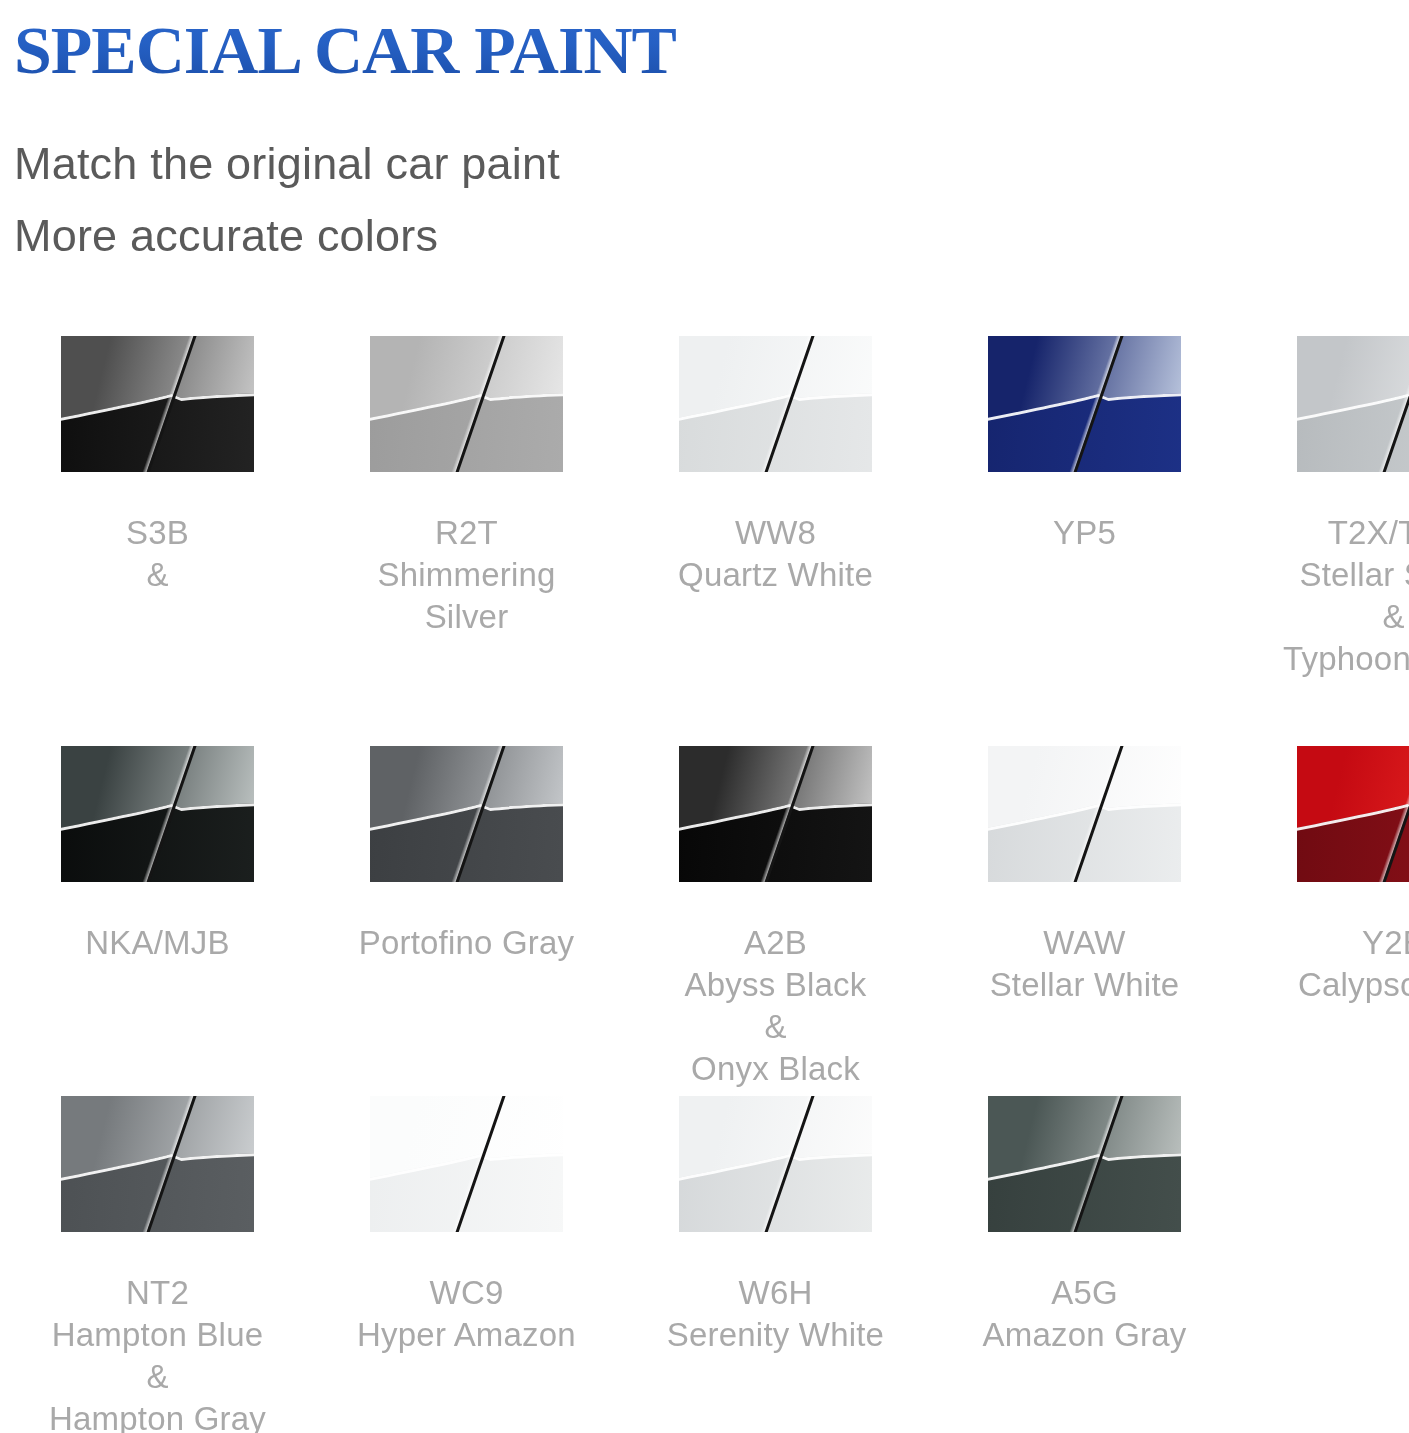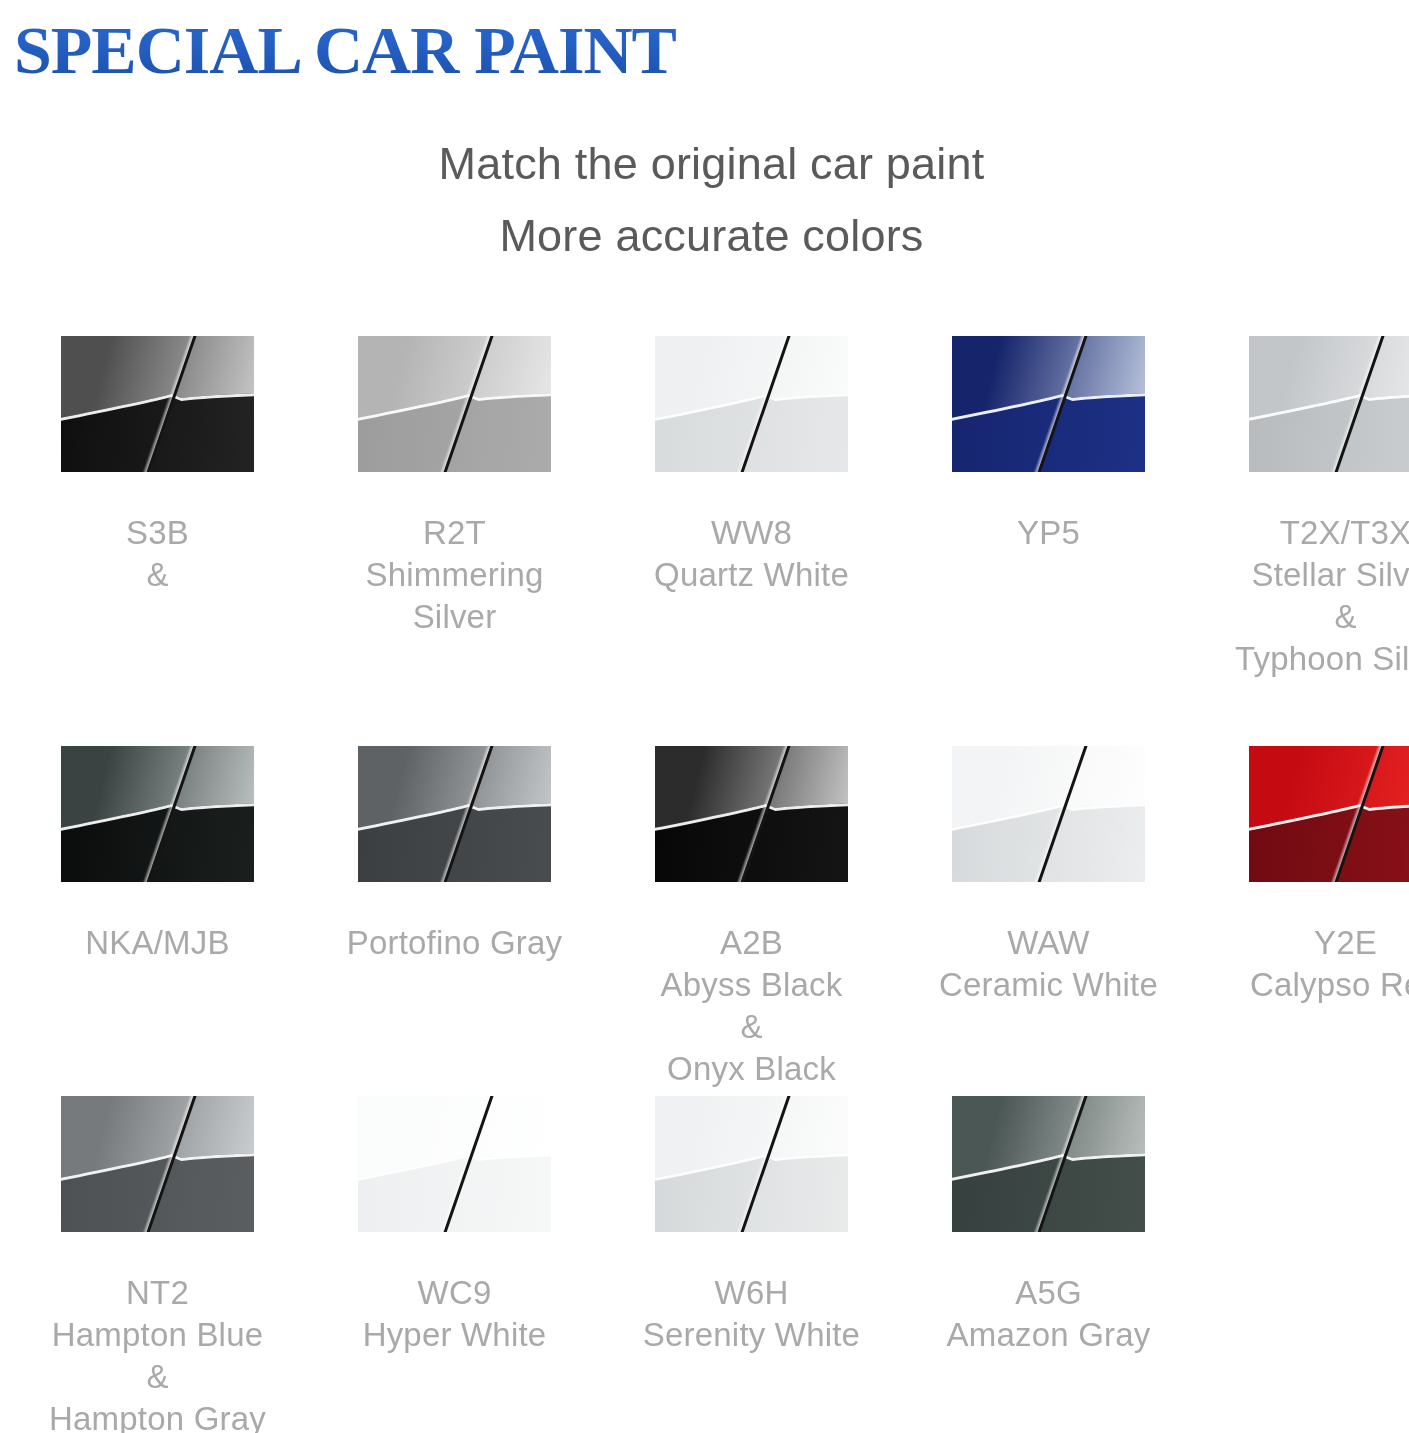--- a/index.html
+++ b/index.html
@@ -36,36 +36,36 @@
     white-space: nowrap;
   }
 
   .subtitle-block {
     margin-top: 32px;
     color: #5a5a5a;
     font-size: 45px;
     line-height: 72px;
     font-weight: 400;
     letter-spacing: 0.2px;
-    text-align: center;
   }
   .subtitle-line { white-space: nowrap; }
 
   
   .grid {
     position: absolute;
     left: 0;
     top: 336px;
     width: 1409px;
   }
 
   .row {
     position: relative;
     display: flex;
     width: 1409px;
+    gap: 12px;
   }
   .row-1 { height: 410px; }
   .row-2 { height: 350px; }
   .row-3 { height: 343px; }
 
   .cell {
     width: 281px;
     margin-right: 16px;
     display: flex;
     flex-direction: column;
@@ -267,21 +267,21 @@
         <div class="cell">
           <div class="swatch">
             <div class="sw-top" style="background: linear-gradient(104deg, rgb(243, 244, 245) 0%, rgb(243, 244, 245) 22%, rgb(255, 255, 255) 100%);"></div>
             <div class="sw-bottom" style="background: linear-gradient(95deg, rgb(213, 216, 218) 0%, rgb(236, 238, 239) 100%); clip-path: path(&quot;M 0 84 C 52 74 108 62 122 58 L 132 62 C 150 60 180 58 216 57 L 216 136 L 0 136 Z&quot;);"></div>
             <div class="sw-highlight" style="background: rgba(255, 255, 255, 0.92); clip-path: path(&quot;M 0 84 C 52 74 108 62 122 58 L 132 62 C 150 60 180 58 216 57 L 216 60 C 180 61 150 63 132 65 L 122 61 C 108 65 52 77 0 87 Z&quot;);"></div>
             <div class="sw-gap-sheen"></div>
             <div class="sw-gap"></div>
           </div>
           <div class="caption">
             <span class="code">WAW</span>
-            <span class="name">Ceramic White</span>
+            <span class="name">Stellar White</span>
           </div>
         </div>
         <div class="cell">
           <div class="swatch">
             <div class="sw-top" style="background: linear-gradient(104deg, rgb(197, 10, 18) 0%, rgb(197, 10, 18) 22%, rgb(240, 42, 38) 100%);"></div>
             <div class="sw-bottom" style="background: linear-gradient(95deg, rgb(110, 10, 17) 0%, rgb(142, 17, 25) 100%); clip-path: path(&quot;M 0 84 C 52 74 108 62 122 58 L 132 62 C 150 60 180 58 216 57 L 216 136 L 0 136 Z&quot;);"></div>
             <div class="sw-highlight" style="background: rgba(255, 255, 255, 0.92); clip-path: path(&quot;M 0 84 C 52 74 108 62 122 58 L 132 62 C 150 60 180 58 216 57 L 216 60 C 180 61 150 63 132 65 L 122 61 C 108 65 52 77 0 87 Z&quot;);"></div>
             <div class="sw-gap-sheen"></div>
             <div class="sw-gap"></div>
           </div>
@@ -310,21 +310,21 @@
         <div class="cell">
           <div class="swatch">
             <div class="sw-top" style="background: linear-gradient(104deg, rgb(251, 252, 252) 0%, rgb(251, 252, 252) 22%, rgb(255, 255, 255) 100%);"></div>
             <div class="sw-bottom" style="background: linear-gradient(95deg, rgb(236, 238, 239) 0%, rgb(247, 248, 248) 100%); clip-path: path(&quot;M 0 84 C 52 74 108 62 122 58 L 132 62 C 150 60 180 58 216 57 L 216 136 L 0 136 Z&quot;);"></div>
             <div class="sw-highlight" style="background: rgba(255, 255, 255, 0.92); clip-path: path(&quot;M 0 84 C 52 74 108 62 122 58 L 132 62 C 150 60 180 58 216 57 L 216 60 C 180 61 150 63 132 65 L 122 61 C 108 65 52 77 0 87 Z&quot;);"></div>
             <div class="sw-gap-sheen"></div>
             <div class="sw-gap"></div>
           </div>
           <div class="caption">
             <span class="code">WC9</span>
-            <span class="name">Hyper White</span>
+            <span class="name">Hyper Amazon</span>
           </div>
         </div>
         <div class="cell">
           <div class="swatch">
             <div class="sw-top" style="background: linear-gradient(104deg, rgb(239, 241, 242) 0%, rgb(239, 241, 242) 22%, rgb(253, 253, 253) 100%);"></div>
             <div class="sw-bottom" style="background: linear-gradient(95deg, rgb(212, 215, 217) 0%, rgb(234, 236, 236) 100%); clip-path: path(&quot;M 0 84 C 52 74 108 62 122 58 L 132 62 C 150 60 180 58 216 57 L 216 136 L 0 136 Z&quot;);"></div>
             <div class="sw-highlight" style="background: rgba(255, 255, 255, 0.92); clip-path: path(&quot;M 0 84 C 52 74 108 62 122 58 L 132 62 C 150 60 180 58 216 57 L 216 60 C 180 61 150 63 132 65 L 122 61 C 108 65 52 77 0 87 Z&quot;);"></div>
             <div class="sw-gap-sheen"></div>
             <div class="sw-gap"></div>
           </div>

